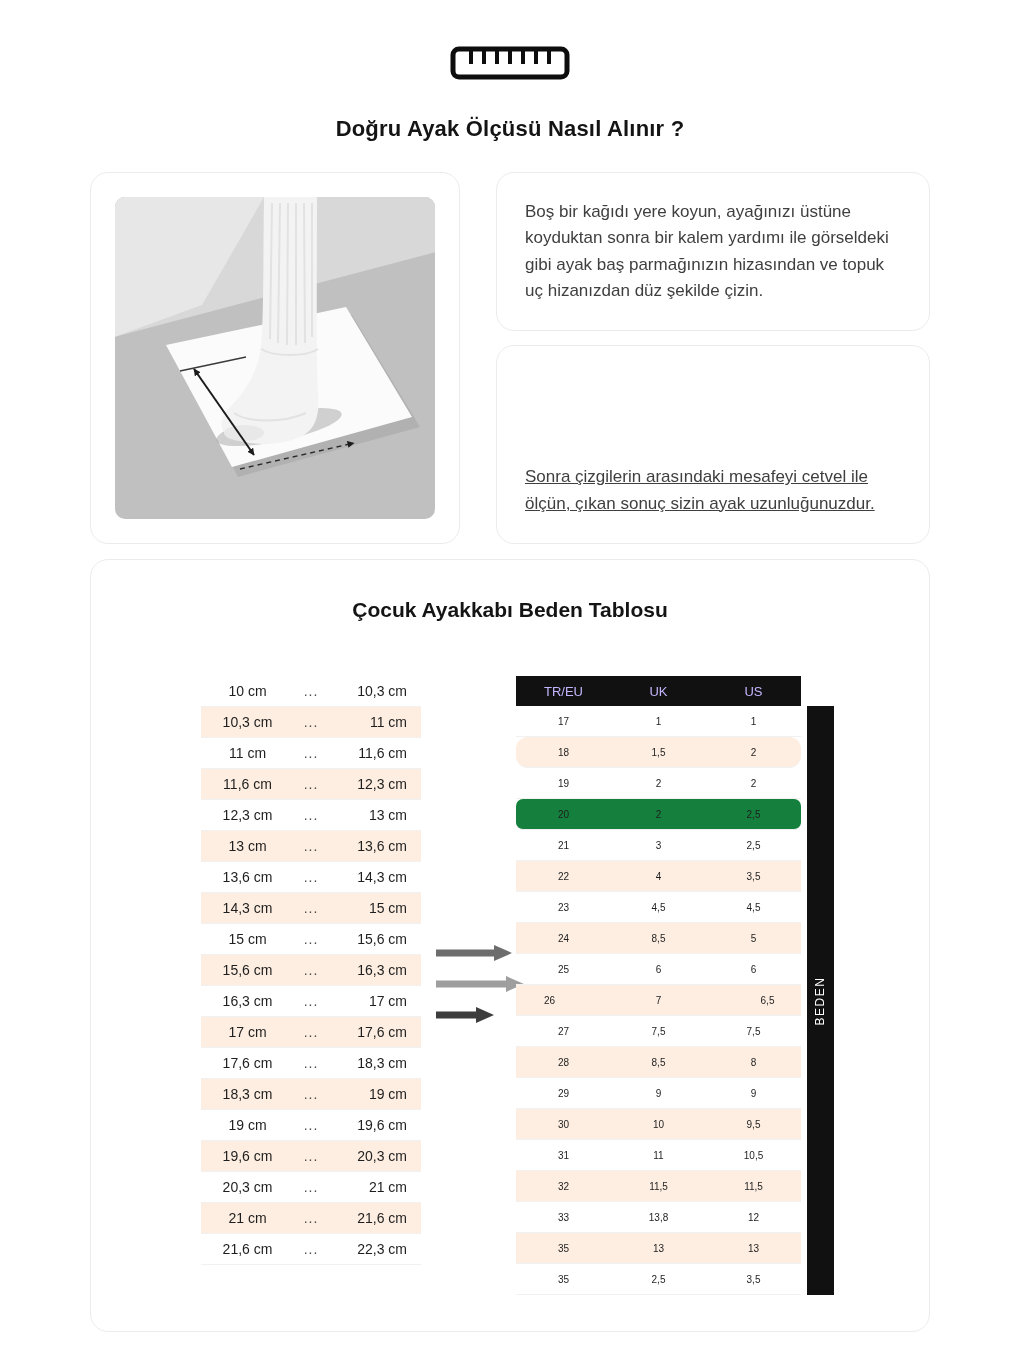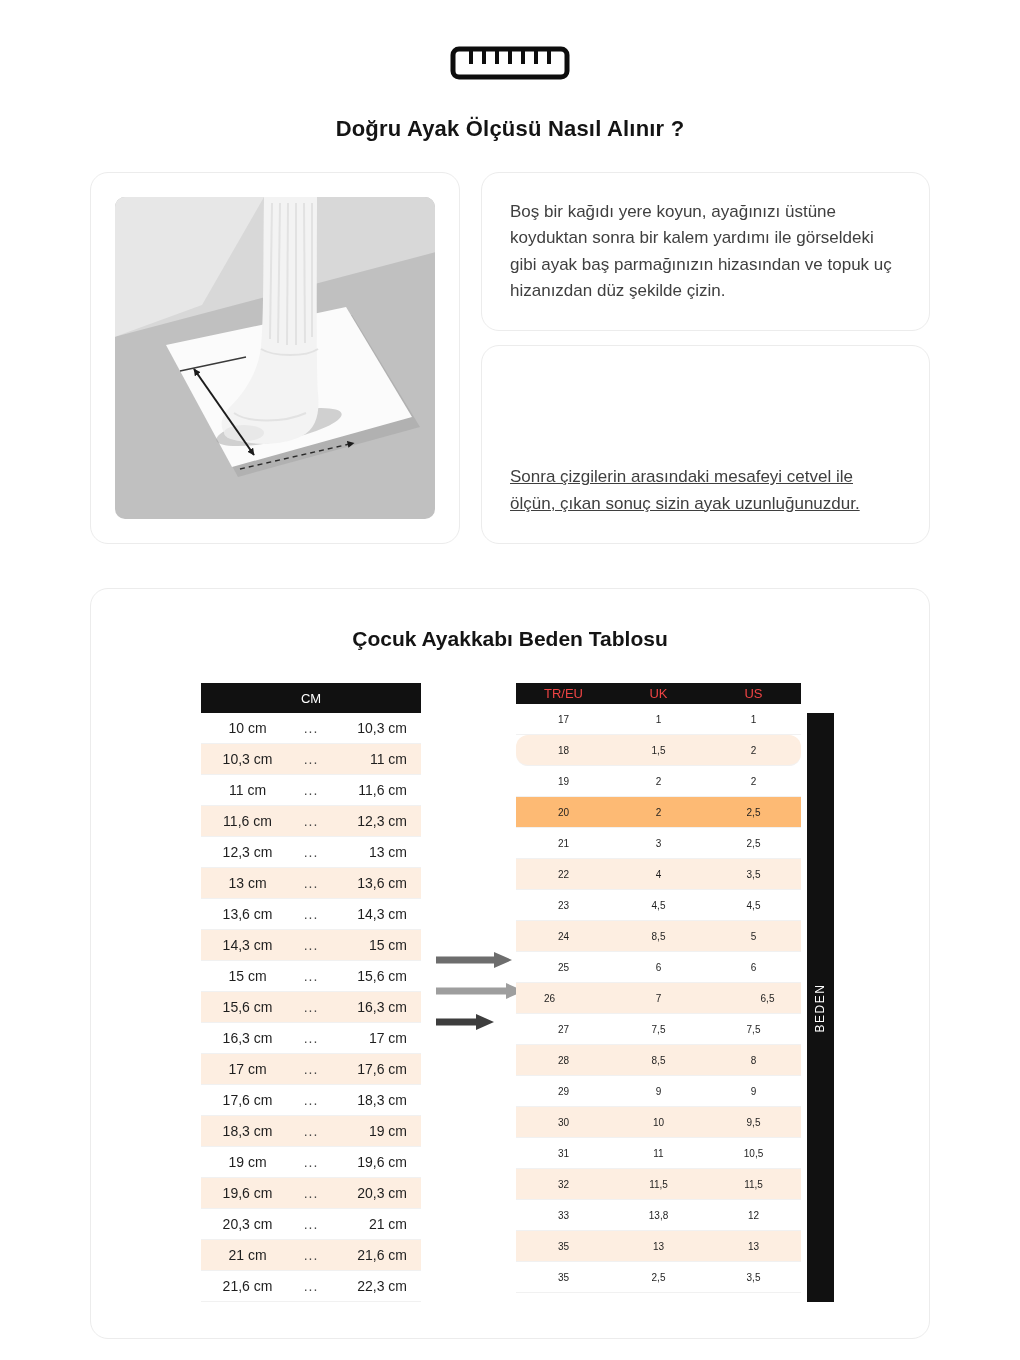--- a/index.html
+++ b/index.html
@@ -3,42 +3,42 @@
 <meta charset="utf-8">
 <style>
   * { margin:0; padding:0; box-sizing:border-box; }
   html,body { background:#ffffff; }
   body { font-family:"Liberation Sans","DejaVu Sans",sans-serif; color:#1e1e1e; }
   .page { width:1020px; height:1360px; margin:0 auto; padding:46px 90px 0; overflow:hidden; background:#fff; }
 
   .ruler-wrap { display:flex; justify-content:center; margin-bottom:32px; }
   .page-title { text-align:center; font-size:22px; font-weight:bold; color:#141414; margin-bottom:30px; letter-spacing:0.2px; }
 
-  .guide-row { display:flex; gap:21px; margin-bottom:44px; }
+  .guide-row { display:flex; gap:36px; margin-bottom:15px; }
   .photo-card { width:370px; height:372px; border:1px solid #ececec; border-radius:18px; padding:24px; flex-shrink:0; background:#fff; }
   .photo-card svg { width:100%; height:100%; display:block; border-radius:10px; }
   .text-col { flex:1; display:flex; flex-direction:column; gap:14px; }
   .text-card { border:1px solid #ececec; border-radius:18px; padding:26px 28px; font-size:17px; line-height:1.55; color:#3f3f3f; background:#fff; }
   .text-card.grow { flex:1; display:flex; align-items:flex-end;text-decoration:underline; }
 
   .table-card { border:1px solid #ececec; border-radius:18px; padding:38px 0 36px; background:#fff; }
-  .table-title { text-align:center; font-size:21px; font-weight:bold; color:#141414; margin-bottom:32px; }
+  .table-title { text-align:center; font-size:21px; font-weight:bold; color:#141414; margin-bottom:54px; }
 
   .tables { display:flex; padding-left:110px; align-items:flex-start; }
   .cm-table { width:220px; flex-shrink:0; }
   .head-bar { height:30px; background:#111; color:#fff; font-size:13px; display:flex; align-items:center; justify-content:center; }
   .cm-row { height:31px; display:grid; grid-template-columns:1fr 34px 1fr; align-items:center; font-size:14px; border-bottom:1px solid #f1f1f1; }
   .cm-row .min { text-align:center; }
   .cm-row .dots { text-align:center; color:#4a4a4a; letter-spacing:1px; }
   .cm-row .max { text-align:right; padding-right:14px; }
 
   .mid-col { width:95px; flex-shrink:0; align-self:stretch; display:flex; flex-direction:column; justify-content:center; align-items:flex-start; gap:11px; padding-left:15px; min-height:619px; }
 
   .size-table { width:285px; flex-shrink:0; }
-  .size-head { height:21px; background:#111; color:#ef4444; font-size:13px; display:grid; grid-template-columns:repeat(3,1fr); align-items:center; text-align:center; }
+  .size-head { height:30px; background:#111; color:#c4b5fd; font-size:13px; display:grid; grid-template-columns:repeat(3,1fr); align-items:center; text-align:center; }
   .size-row { height:31px; display:grid; grid-template-columns:repeat(3,1fr); align-items:center; text-align:center; font-size:10px; border-bottom:1px solid #f1f1f1; }
 
   .beden-bar { width:27px; margin-left:6px; margin-top:30px; height:589px; background:#111; display:flex; align-items:center; justify-content:center; flex-shrink:0; }
   .beden-bar span { color:#fff; font-size:12px; letter-spacing:1.5px; transform:rotate(-90deg); white-space:nowrap; }
 </style>
 </head>
 <body>
 
 <div class="page">
 
@@ -110,21 +110,20 @@
       </div>
     </div>
   </div>
 
   <div class="table-card">
     <h2 class="table-title">Çocuk Ayakkabı Beden Tablosu</h2>
 
     <div class="tables">
 
       <div class="cm-table">
-        <div class="head-bar">CM</div>
         <div>
             <div class="cm-row">
               <span class="min">10 cm</span>
               <span class="dots">...</span>
               <span class="max">10,3 cm</span>
             </div>
             <div class="cm-row" style="background: rgb(253, 238, 225);">
               <span class="min">10,3 cm</span>
               <span class="dots">...</span>
               <span class="max">11 cm</span>
@@ -250,21 +249,21 @@
             <div class="size-row" style="background: rgb(253, 238, 225); border-radius: 12px;">
               <span>18</span>
               <span>1,5</span>
               <span>2</span>
             </div>
             <div class="size-row">
               <span>19</span>
               <span>2</span>
               <span>2</span>
             </div>
-            <div class="size-row" style="background: #fdba74;">
+            <div class="size-row" style="background: #15803d; border-radius: 7px;">
               <span>20</span>
               <span>2</span>
               <span>2,5</span>
             </div>
             <div class="size-row">
               <span>21</span>
               <span>3</span>
               <span>2,5</span>
             </div>
             <div class="size-row" style="background: rgb(253, 238, 225);">

